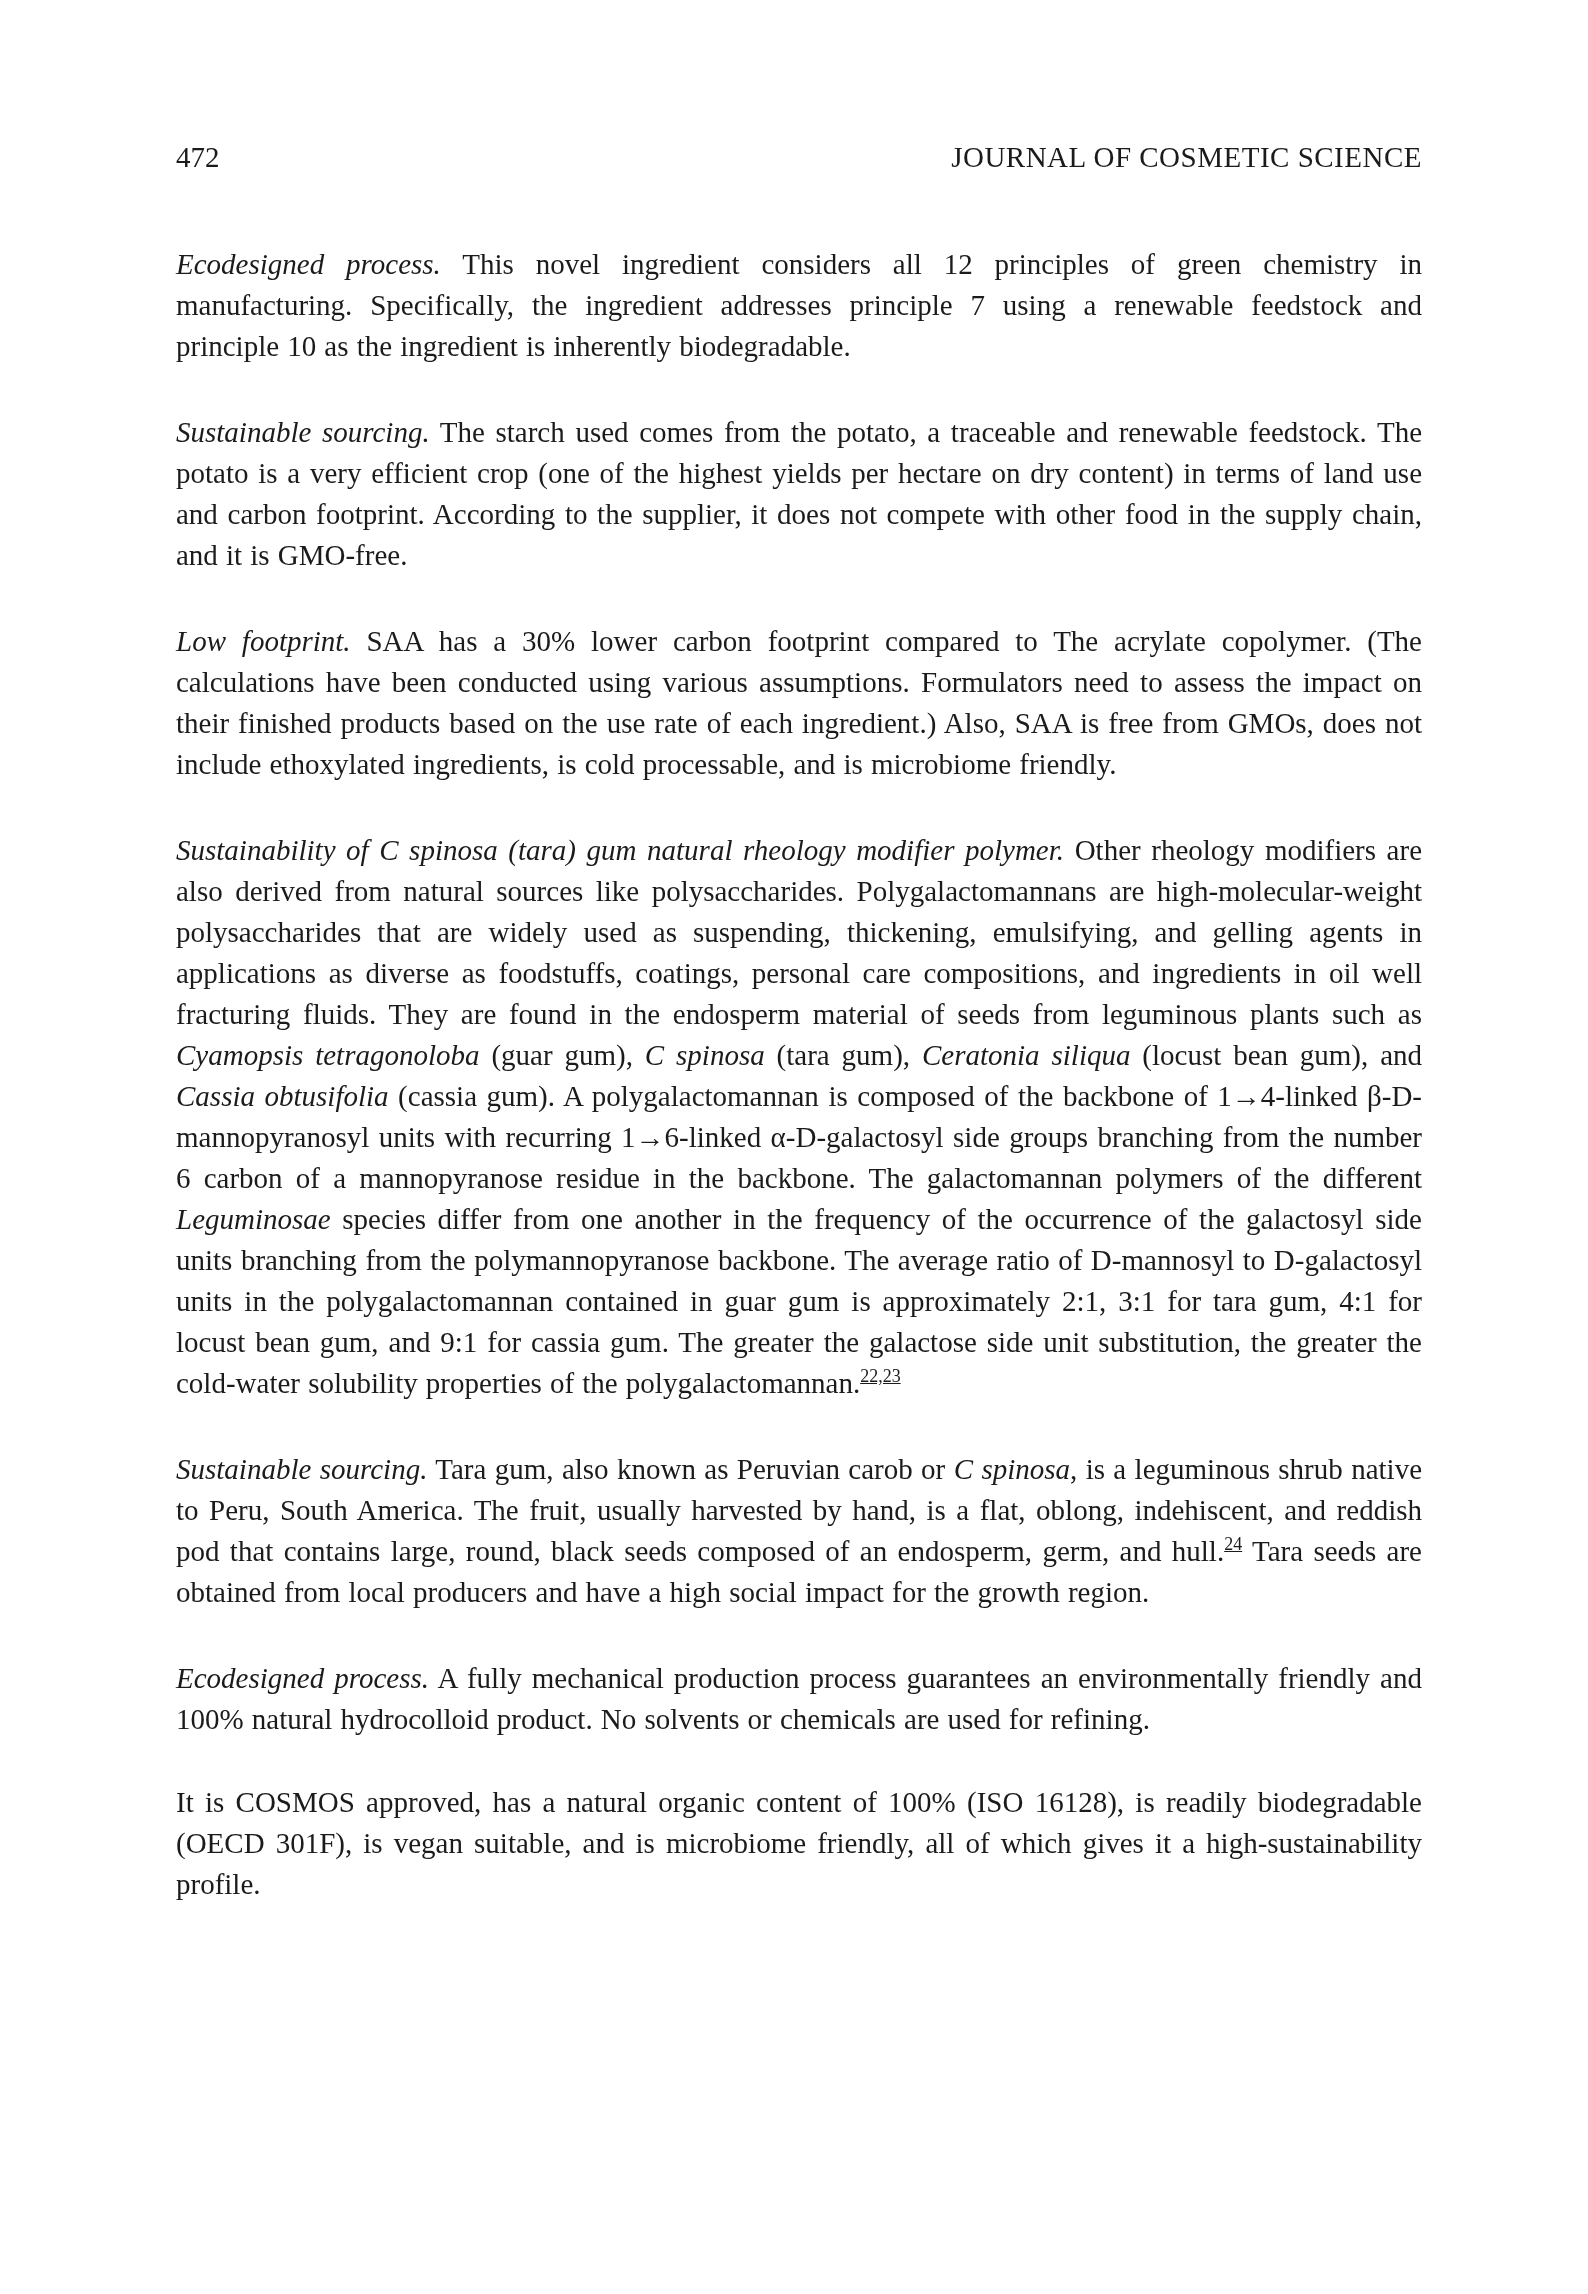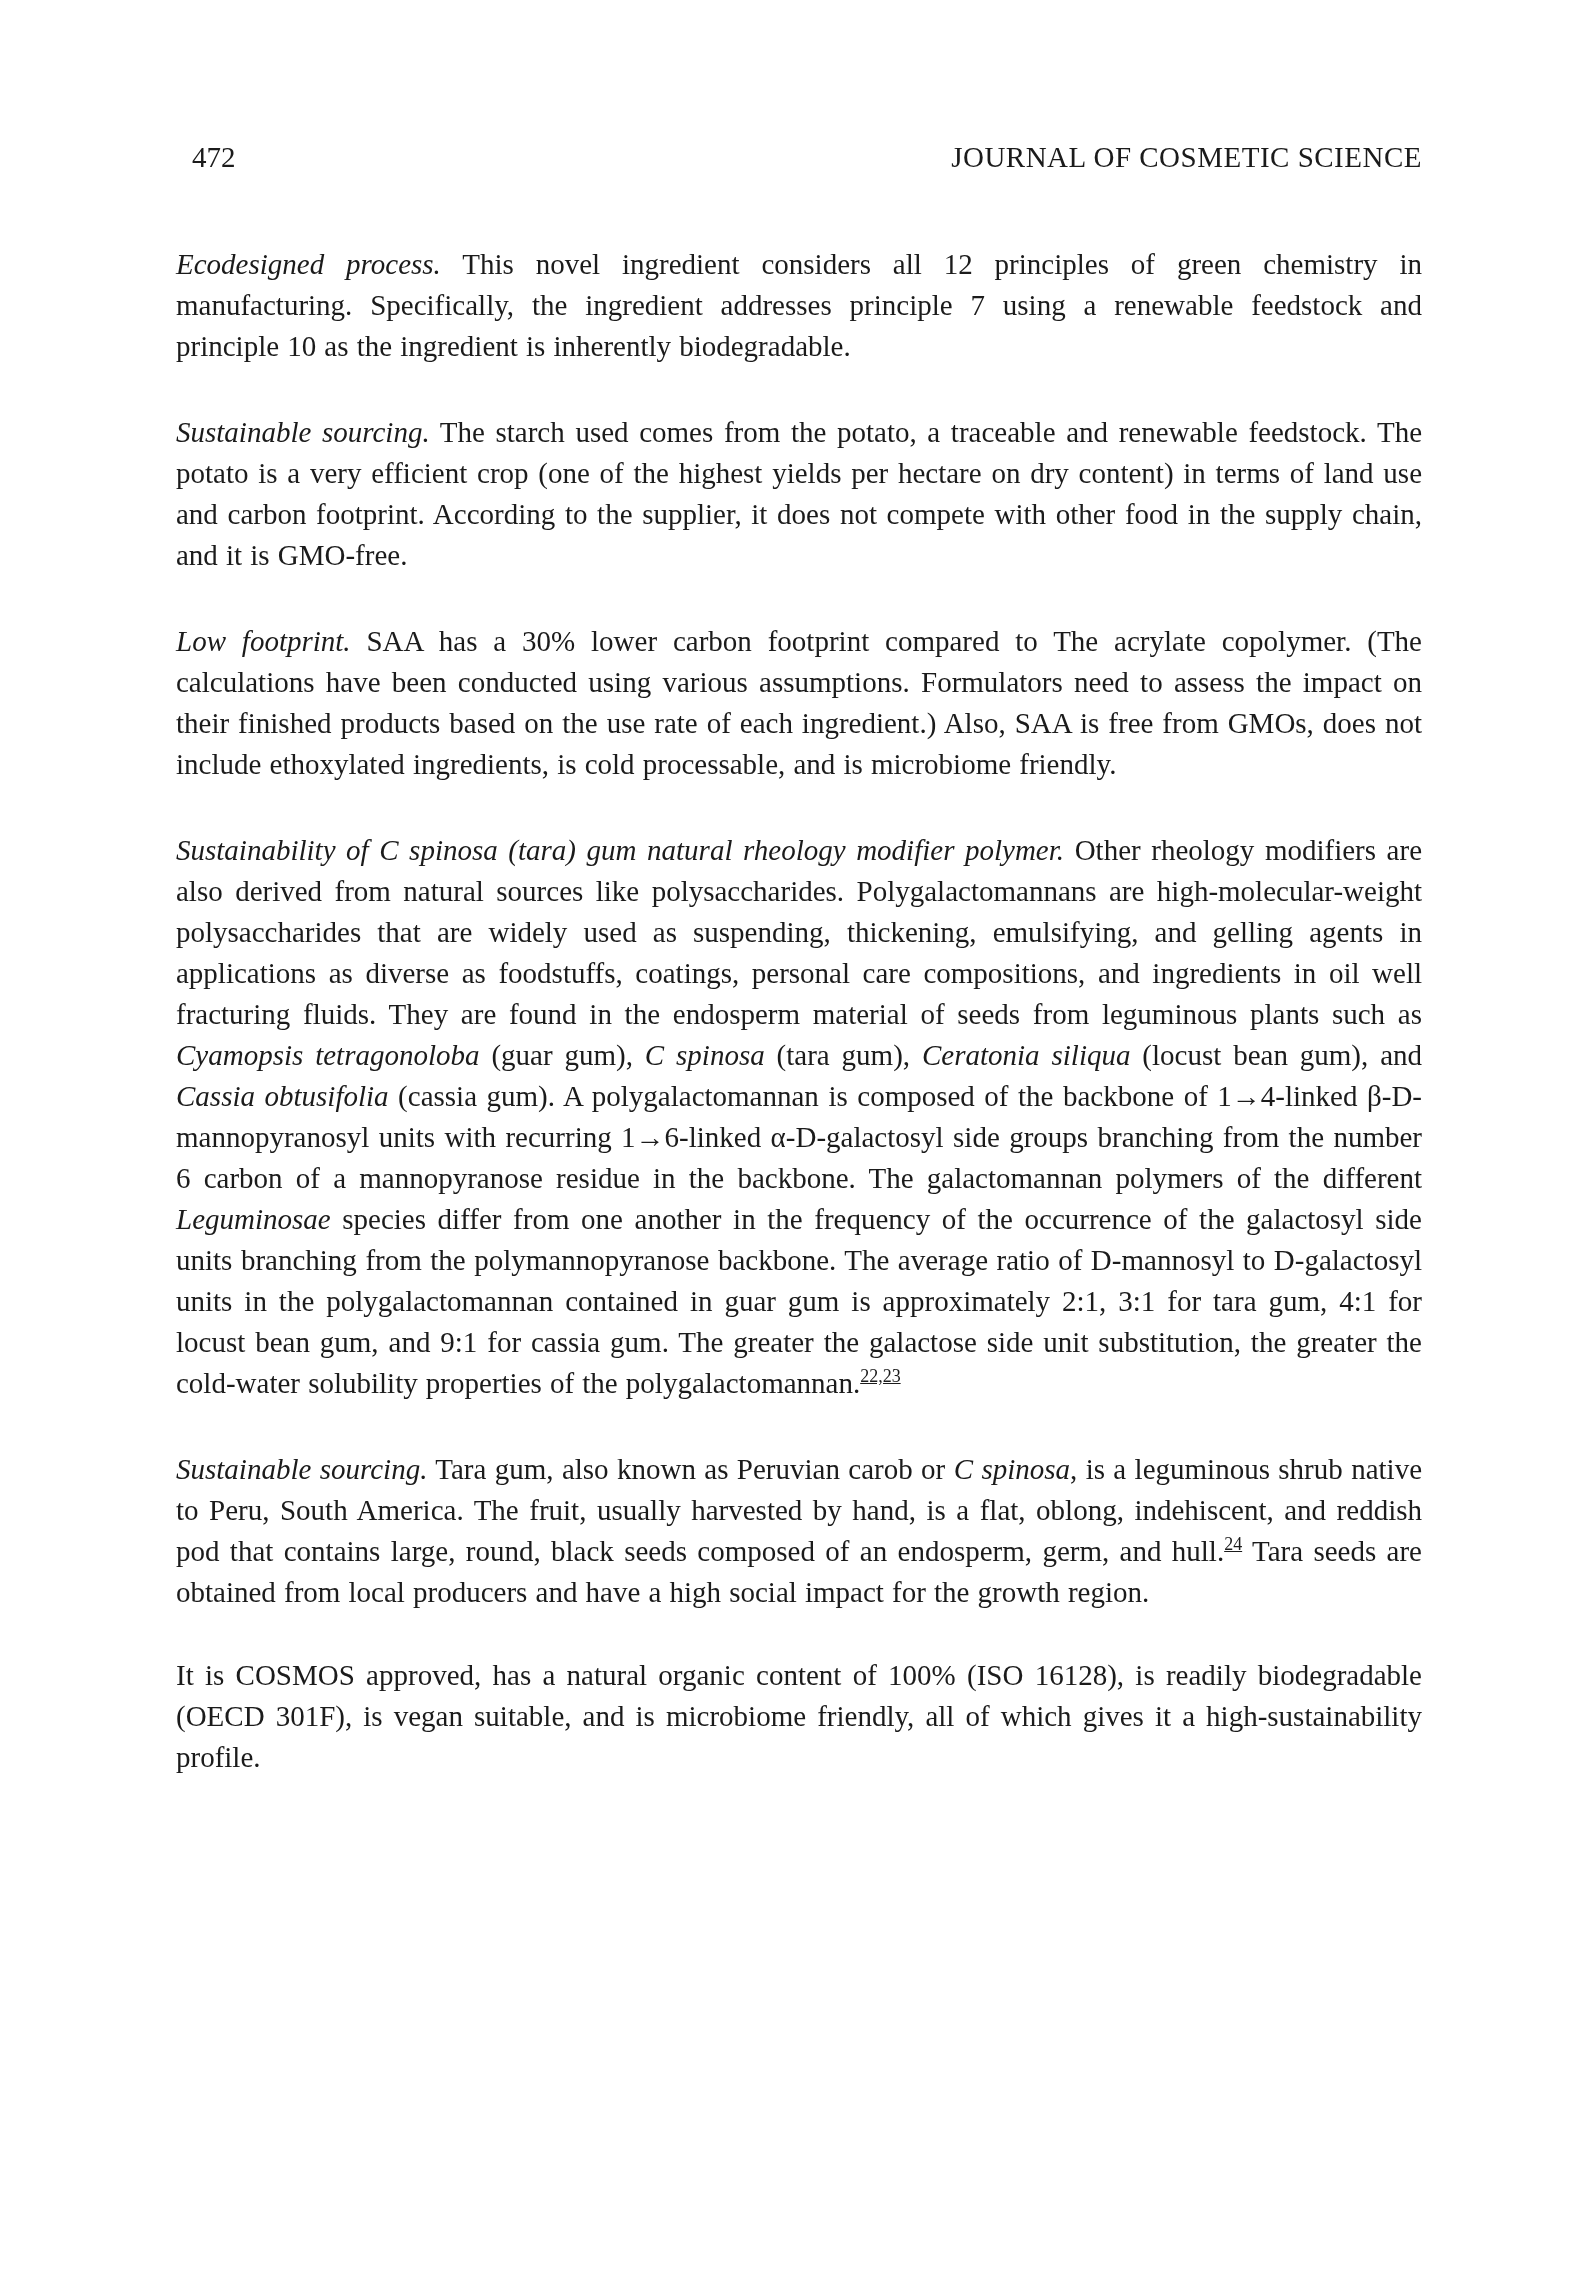--- a/index.html
+++ b/index.html
@@ -19,21 +19,21 @@
     overflow: hidden;
   }
   .running-head {
     position: relative;
     height: 38px;
     font-size: 29px;
     line-height: 38px;
   }
   .page-number {
     position: absolute;
-    left: 16px;
+    left: 0;
     top: 0;
   }
   .journal-title {
     display: block;
     text-align: right;
     letter-spacing: 0.5px;
   }
   .body-text {
     margin-top: 68px;
   }
@@ -67,16 +67,17 @@
   <div class="running-head">
     <span class="page-number">472</span>
     <span class="journal-title">JOURNAL OF COSMETIC SCIENCE</span>
   </div>
   <div class="body-text" id="body-text">
       <p class="para"><span class="it">Ecodesigned process.</span><span> This novel ingredient considers all 12 principles of green chemistry in manufacturing. Specifically, the ingredient addresses principle 7 using a renewable feedstock and principle 10 as the ingredient is inherently biodegradable.</span></p>
       <p class="para"><span class="it">Sustainable sourcing.</span><span> The starch used comes from the potato, a traceable and renewable feedstock. The potato is a very efficient crop (one of the highest yields per hectare on dry content) in terms of land use and carbon footprint. According to the supplier, it does not compete with other food in the supply chain, and it is GMO-free.</span></p>
       <p class="para"><span class="it">Low footprint.</span><span>  SAA has a 30% lower carbon footprint compared to The acrylate copolymer. (The calculations have been conducted using various assumptions. Formulators need to assess the impact on their finished products based on the use rate of each ingredient.) Also, SAA is free from GMOs, does not include ethoxylated ingredients, is cold processable, and is microbiome friendly.</span></p>
       <p class="para"><span class="it">Sustainability of C spinosa (tara) gum natural rheology modifier polymer.</span><span> Other rheology modifiers are also derived from natural sources like polysaccharides. Polygalactomannans are high-molecular-weight polysaccharides that are widely used as suspending, thickening, emulsifying, and gelling agents in applications as diverse as foodstuffs, coatings, personal care compositions, and ingredients in oil well fracturing fluids. They are found in the endosperm material of seeds from leguminous plants such as </span><span class="it">Cyamopsis tetragonoloba</span><span> (guar gum), </span><span class="it">C spinosa</span><span> (tara gum), </span><span class="it">Ceratonia siliqua</span><span> (locust bean gum), and </span><span class="it">Cassia obtusifolia</span><span> (cassia gum). A polygalactomannan is composed of the backbone of 1→4-linked β-D-mannopyranosyl units with recurring 1→6-linked α-D-galactosyl side groups branching from the number 6 carbon of a mannopyranose residue in the backbone. The galactomannan polymers of the different </span><span class="it">Leguminosae</span><span> species differ from one another in the frequency of the occurrence of the galactosyl side units branching from the polymannopyranose backbone. The average ratio of D-mannosyl to D-galactosyl units in the polygalactomannan contained in guar gum is approximately 2:1, 3:1 for tara gum, 4:1 for locust bean gum, and 9:1 for cassia gum. The greater the galactose side unit substitution, the greater the cold-water solubility properties of the polygalactomannan.</span><sup class="ref">22,23</sup></p>
       <p class="para"><span class="it">Sustainable sourcing.</span><span>  Tara gum, also known as Peruvian carob or </span><span class="it">C spinosa</span><span>, is a leguminous shrub native to Peru, South America. The fruit, usually harvested by hand, is a flat, oblong, indehiscent, and reddish pod that contains large, round, black seeds composed of an endosperm, germ, and hull.</span><sup class="ref">24</sup><span> Tara seeds are obtained from local producers and have a high social impact for the growth region.</span></p>
+      <p class="para"><span class="it">Ecodesigned process.</span><span> A fully mechanical production process guarantees an environmentally friendly and 100% natural hydrocolloid product. No solvents or chemicals are used for refining.</span></p>
       <p class="para tight"><span>It is COSMOS approved, has a natural organic content of 100% (ISO 16128), is readily biodegradable (OECD 301F), is vegan suitable, and is microbiome friendly, all of which gives it a high-sustainability profile.</span></p>
     </div>
 </div>
 
 
 </body></html>

